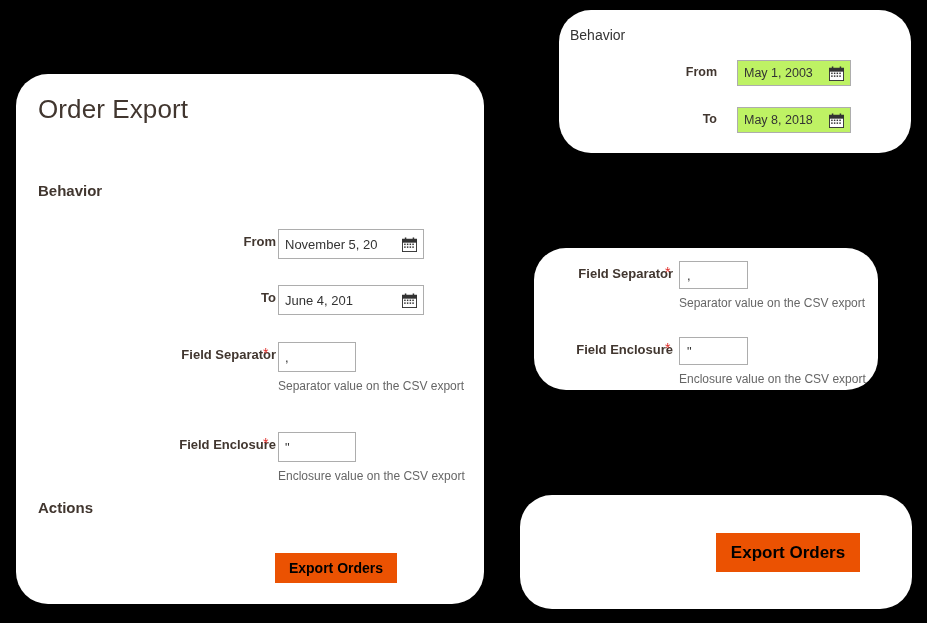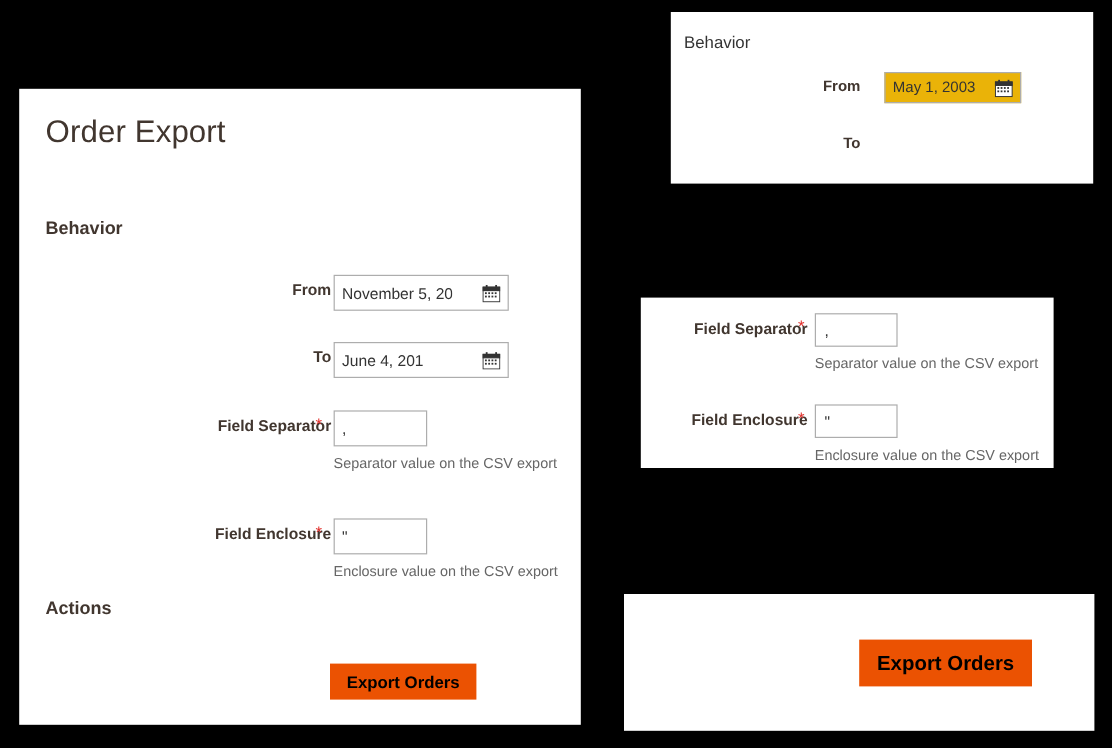--- a/index.html
+++ b/index.html
@@ -13,20 +13,21 @@
     font-family: "Liberation Sans", sans-serif;
     overflow: hidden;
     position: relative;
     -webkit-font-smoothing: antialiased;
   }
   .panel {
     position: absolute;
     background: #ffffff;
     box-sizing: border-box;
     overflow: hidden;
+    border-radius: 32px;
   }
 
   
   #main-panel {
     left: 16px;
     top: 50px;
     width: 468px;
     height: 530px;
     margin-top: 24px;
   }
@@ -164,21 +165,21 @@
     white-space: nowrap;
   }
   .d-input {
     position: absolute;
     left: 178px;
     top: 0;
     box-sizing: border-box;
     width: 114px;
     height: 26px;
     border: 1px solid #adadad;
-    background: #eab308;
+    background: #bef264;
     display: flex;
     align-items: center;
     padding: 0 6px;
   }
   .d-input .input-text { font-size: 12.5px; }
 
   
   #detail-fields-panel {
     left: 534px;
     top: 248px;
@@ -339,20 +340,37 @@
         <rect x="2.3" y="10" width="1.6" height="1.6" fill="#333333"></rect>
         <rect x="5.2" y="10" width="1.6" height="1.6" fill="#333333"></rect>
         <rect x="8.1" y="10" width="1.6" height="1.6" fill="#333333"></rect>
         <rect x="11" y="10" width="1.6" height="1.6" fill="#333333"></rect>
       </svg>
     </div>
   </div>
 
   <div class="d-row" style="top:97px;">
     <div class="d-label">To</div>
+    <div class="d-input">
+      <span class="input-text">May 8, 2018</span>
+      <svg class="cal-icon" viewBox="0 0 16 16">
+        <rect x="0.5" y="2.5" width="15" height="13" fill="#ffffff" stroke="#333333"></rect>
+        <rect x="0.5" y="2.5" width="15" height="3" fill="#333333" stroke="#333333"></rect>
+        <rect x="3" y="0.5" width="1.6" height="3" fill="#333333"></rect>
+        <rect x="11.4" y="0.5" width="1.6" height="3" fill="#333333"></rect>
+        <rect x="2.3" y="7" width="1.6" height="1.6" fill="#333333"></rect>
+        <rect x="5.2" y="7" width="1.6" height="1.6" fill="#333333"></rect>
+        <rect x="8.1" y="7" width="1.6" height="1.6" fill="#333333"></rect>
+        <rect x="11" y="7" width="1.6" height="1.6" fill="#333333"></rect>
+        <rect x="2.3" y="10" width="1.6" height="1.6" fill="#333333"></rect>
+        <rect x="5.2" y="10" width="1.6" height="1.6" fill="#333333"></rect>
+        <rect x="8.1" y="10" width="1.6" height="1.6" fill="#333333"></rect>
+        <rect x="11" y="10" width="1.6" height="1.6" fill="#333333"></rect>
+      </svg>
+    </div>
   </div>
 </div>
 
 <div class="panel" id="detail-fields-panel">
 
   <div class="f-row" style="top:13px;">
     <div class="f-label">Field Separator</div>
     <div class="f-star">*</div>
     <div class="f-input">
       <span class="input-text">,</span>

